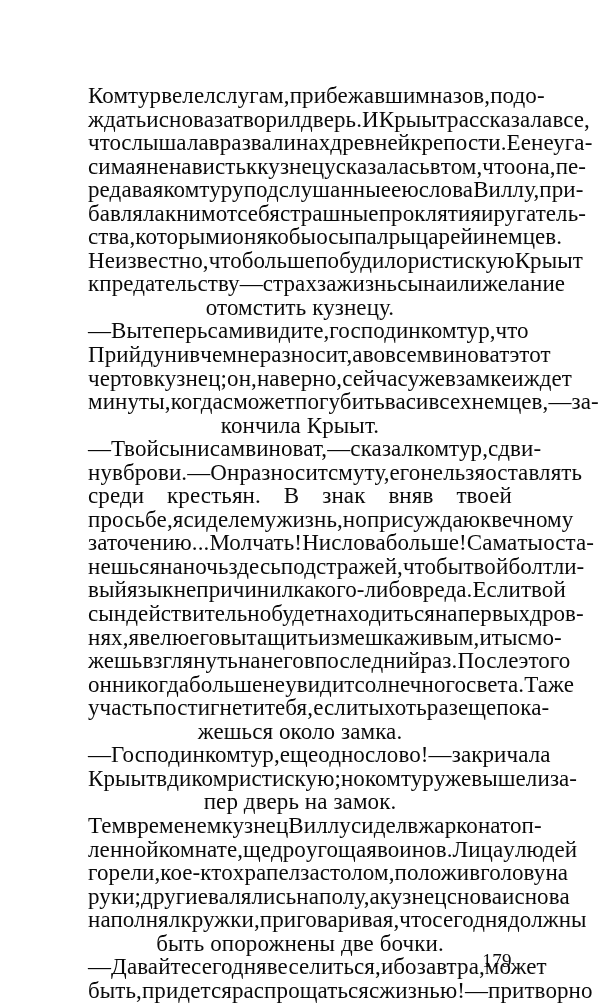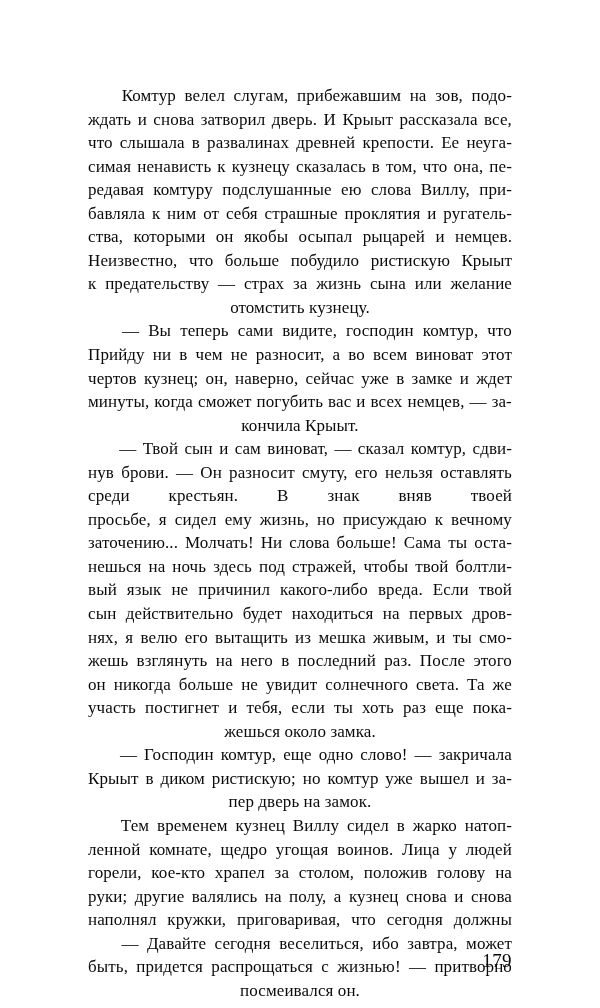--- a/index.html
+++ b/index.html
@@ -31,21 +31,21 @@
     position: absolute;
     left: 88px;
     top: 84px;
     width: 424px;
   }
 
   
   .line {
     display: flex;
     justify-content: space-between;
-    font-size: 17px;
+    font-size: 23px;
     line-height: 23.55px;
     height: 23.55px;
     white-space: nowrap;
     letter-spacing: 0.1px;
     color: #0a0a0a;
   }
   .line > span {
     display: inline-block;
   }
   
@@ -423,20 +423,21 @@
           <span>снова</span>
         </div>
         <div class="line">
           <span>наполнял</span>
           <span>кружки,</span>
           <span>приговаривая,</span>
           <span>что</span>
           <span>сегодня</span>
           <span>должны</span>
         </div>
+        <div class="line flush">быть опорожнены две бочки.</div>
       </div>
       <div class="paragraph">
         <div class="line">
           <span class="indent-space"></span>
           <span>—</span>
           <span>Давайте</span>
           <span>сегодня</span>
           <span>веселиться,</span>
           <span>ибо</span>
           <span>завтра,</span>

